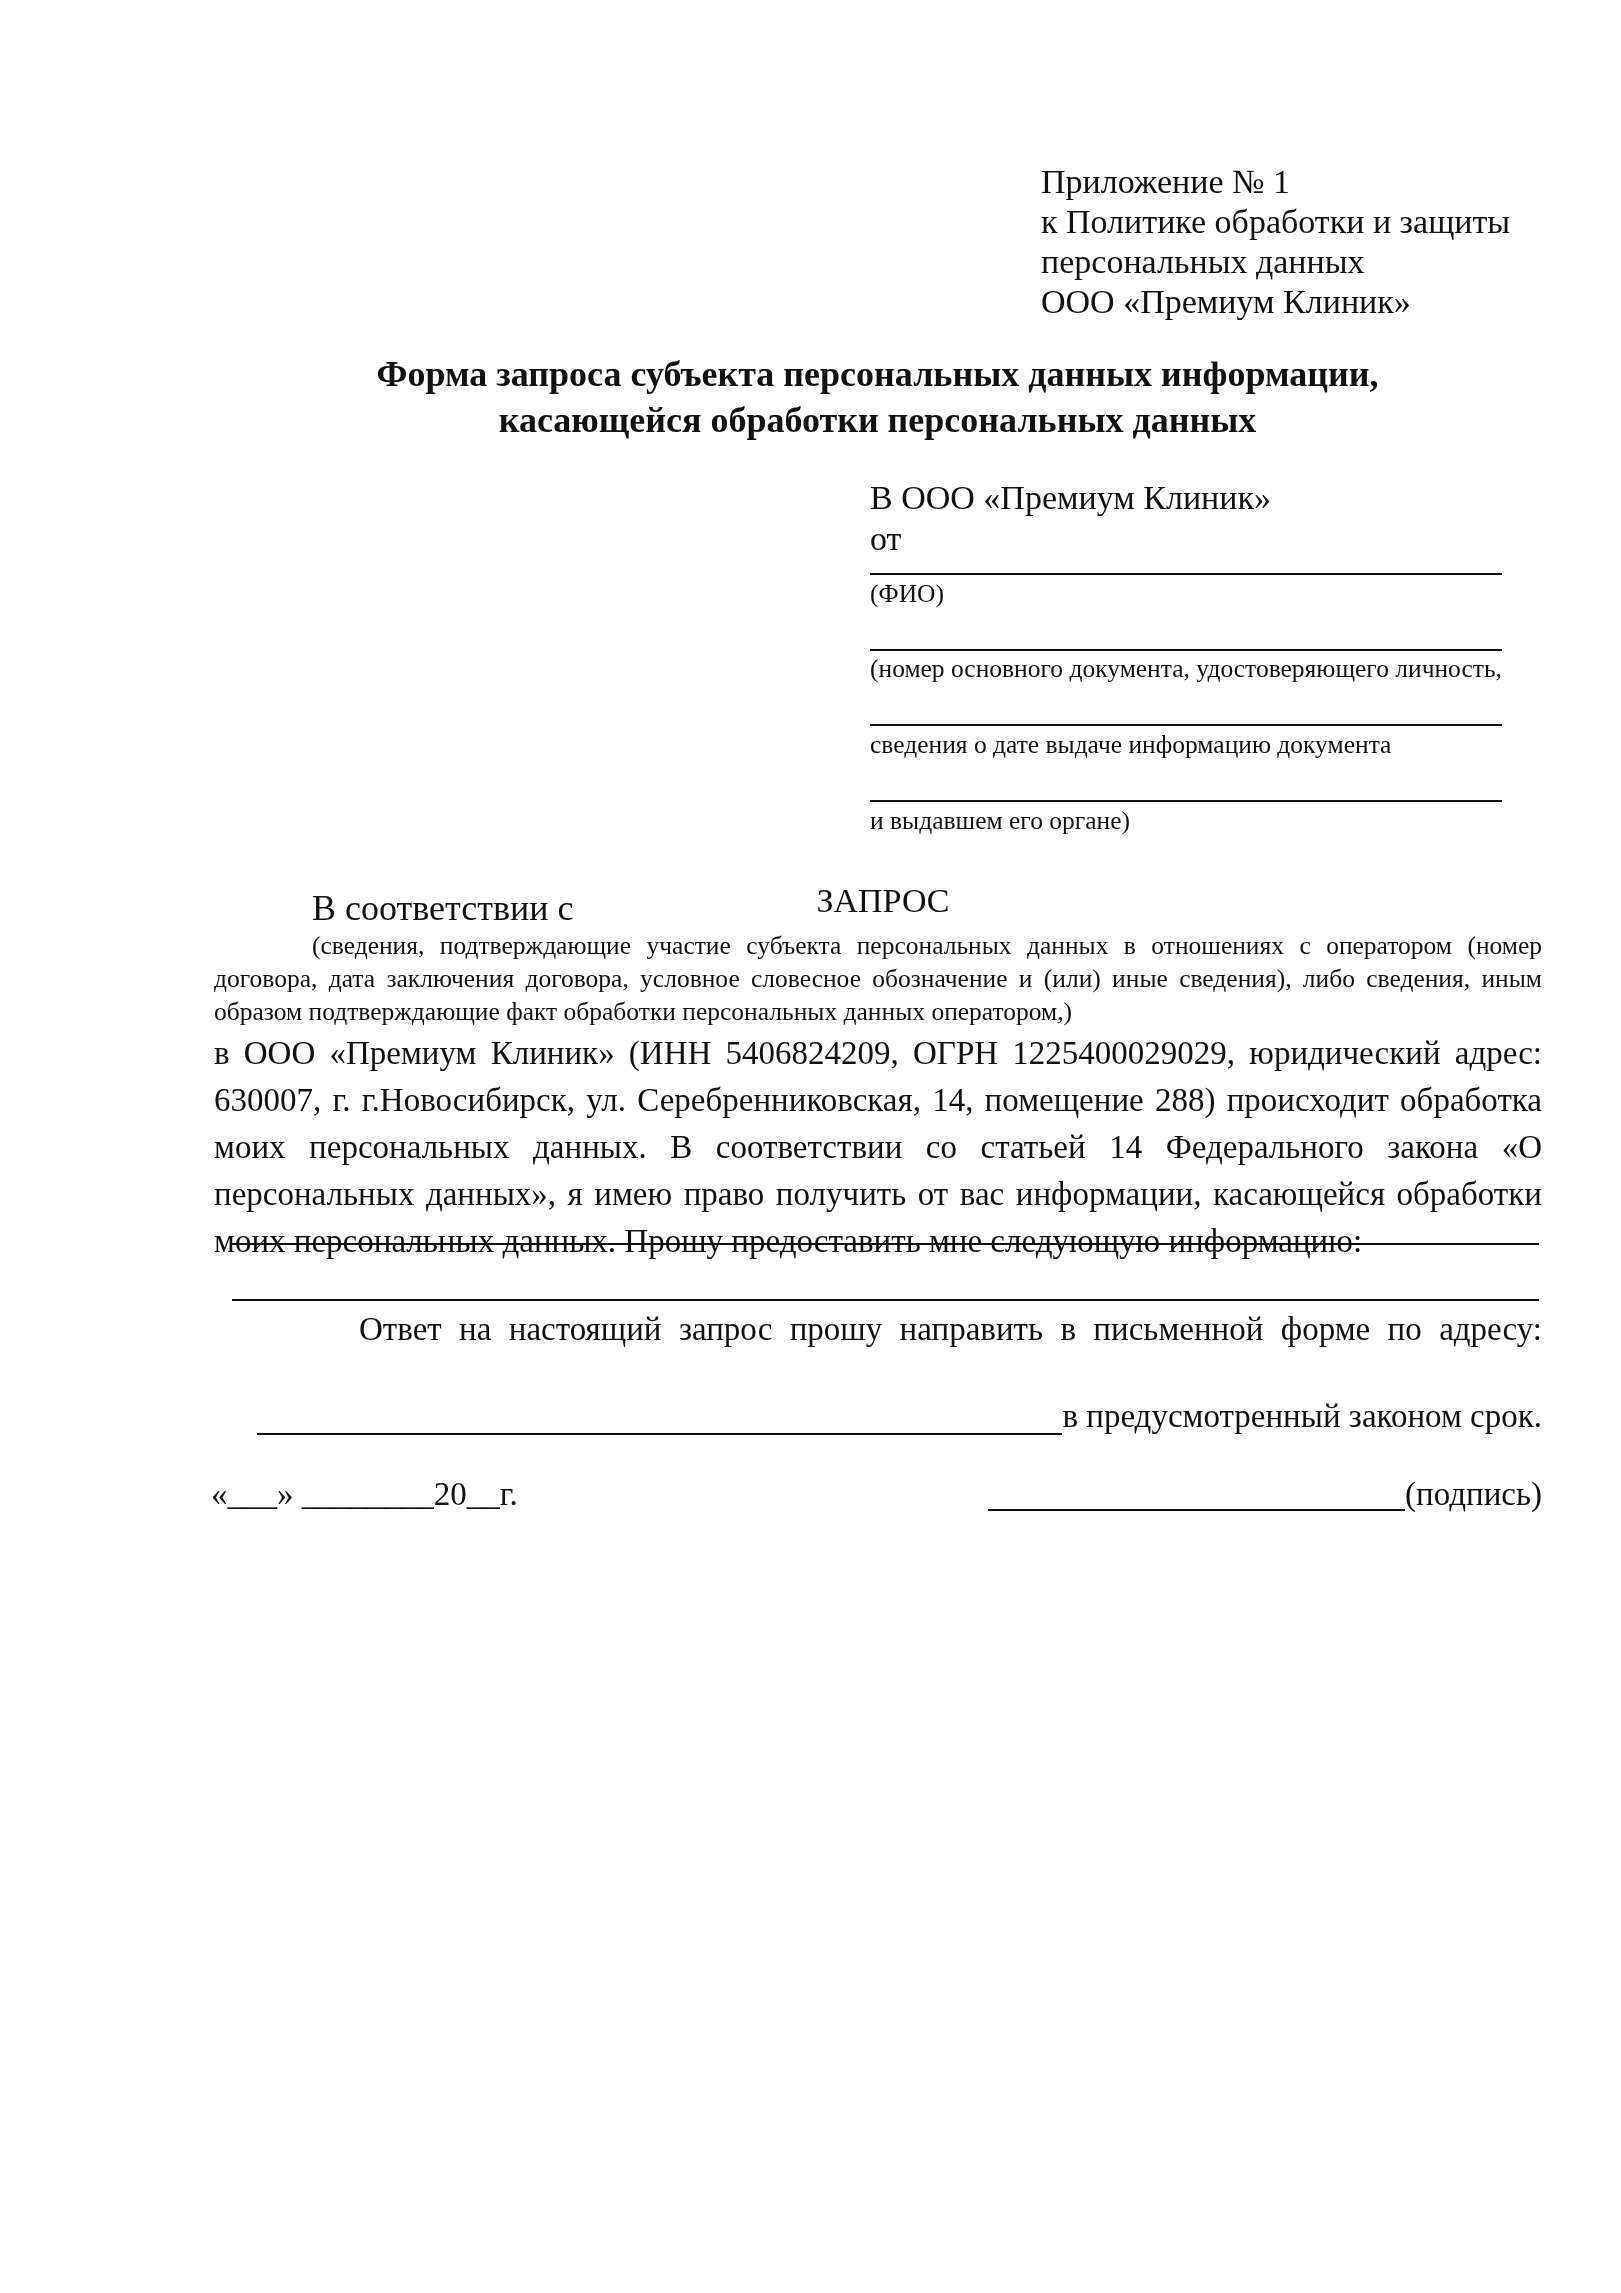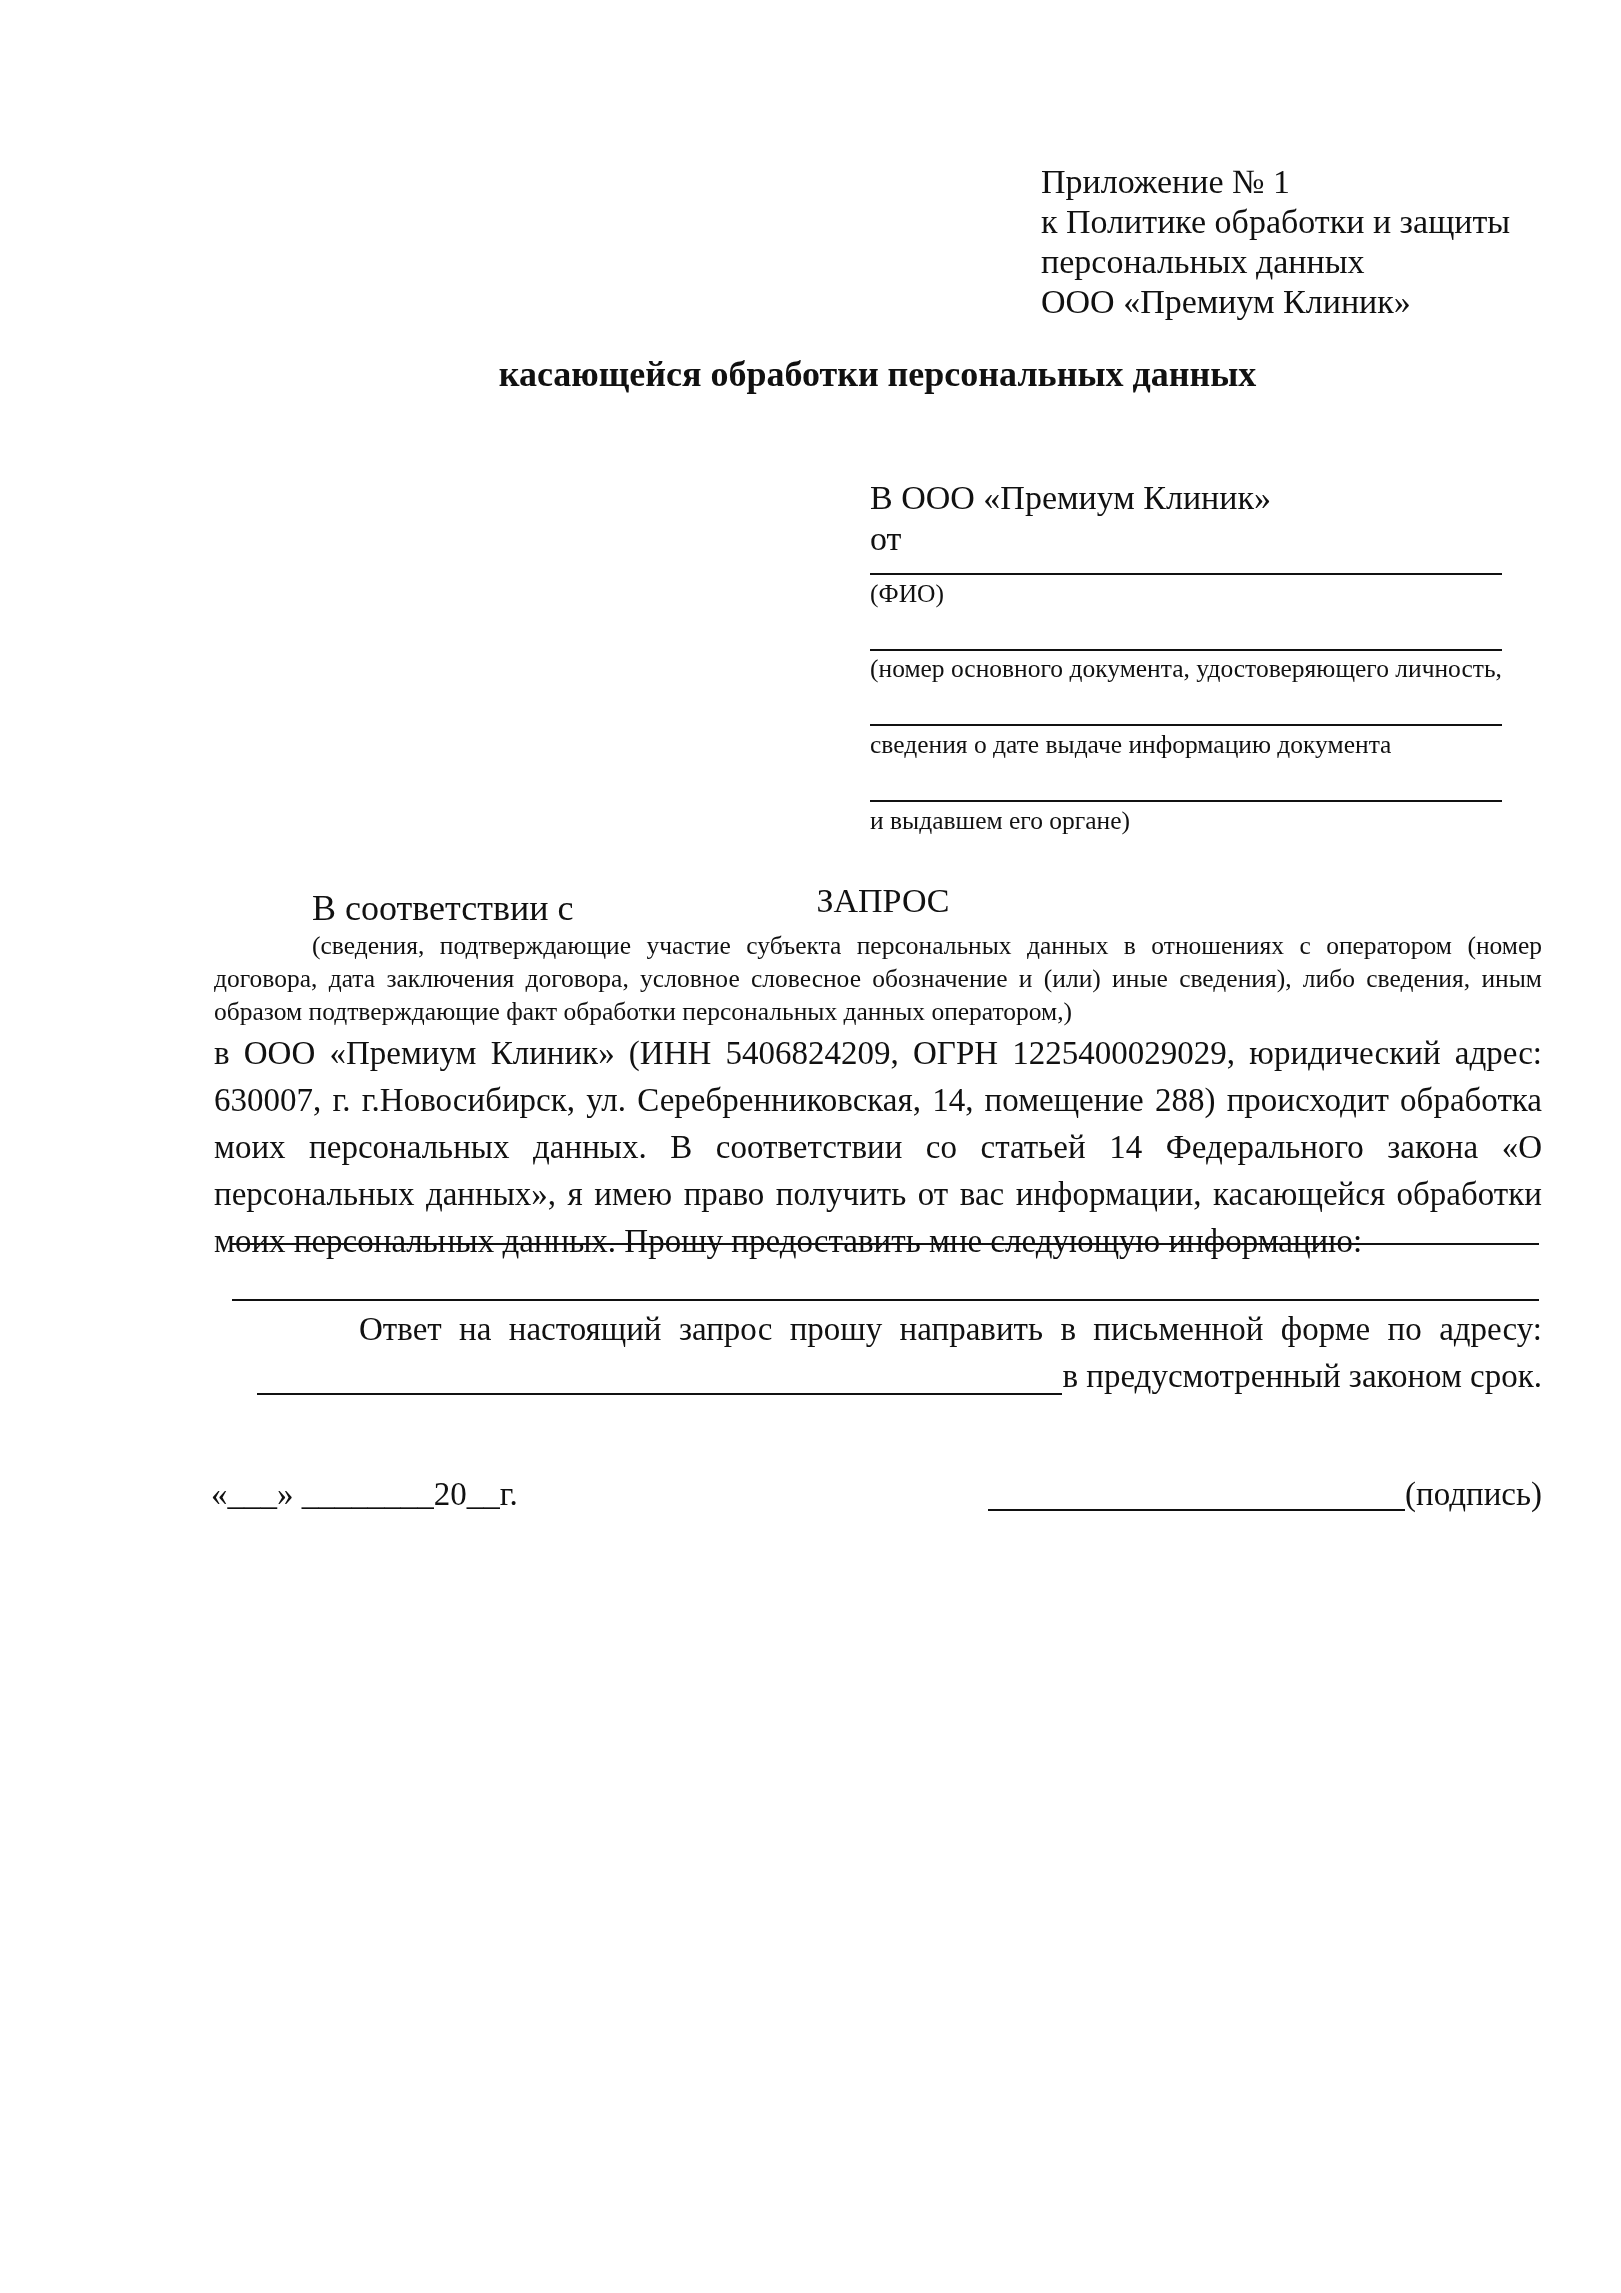--- a/index.html
+++ b/index.html
@@ -142,21 +142,21 @@
     line-height: 47px;
   }
   .reply-2 .fill-line {
     flex: 1;
     border-bottom: 2.9px solid #111;
     margin-left: 43px;
     align-self: flex-end;
     margin-bottom: 4.9px;
     height: 0;
   }
-  .reply-2 .suffix { white-space: nowrap; }
+  .reply-2 .suffix { white-space: nowrap; margin-top: 40px; }
   .footer-row {
     position: absolute;
     left: 211px;
     right: 107px;
     top: 1449px;
     display: flex;
     justify-content: space-between;
     align-items: baseline;
     font-size: 33px;
     line-height: 43px;
@@ -181,20 +181,21 @@
 <div class="page">
 
   <div class="appendix">
     <div>Приложение № 1</div>
     <div>к Политике обработки и защиты</div>
     <div>персональных данных</div>
     <div>ООО «Премиум Клиник»</div>
   </div>
 
   <div class="form-title">
+    <div>Форма запроса субъекта персональных данных информации,</div>
     <div>касающейся обработки персональных данных</div>
   </div>
 
   <div class="addressee">
     <div>В ООО «Премиум Клиник»</div>
     <div>от</div>
 
     <div class="write-line"></div>
     <div class="caption">(ФИО)</div>
 

